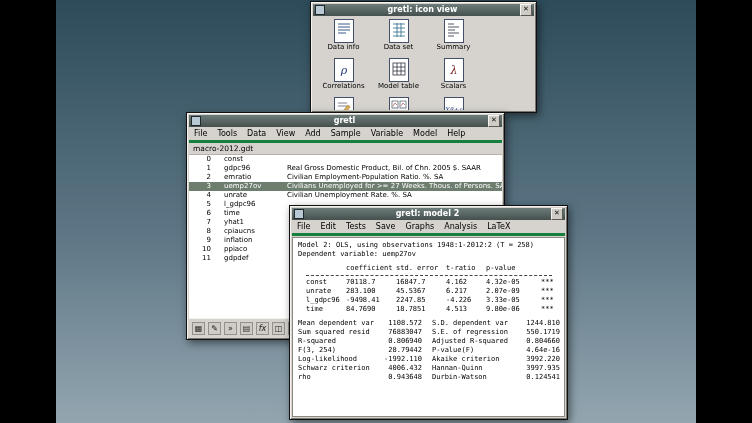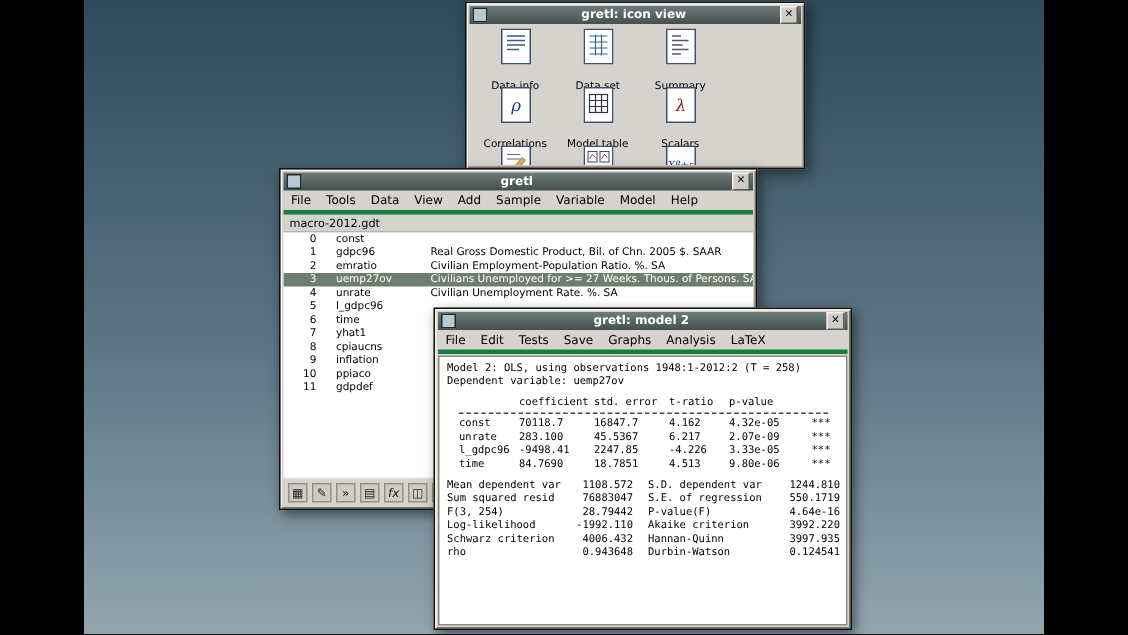--- a/index.html
+++ b/index.html
@@ -60,21 +60,21 @@
   .dashline{width:246px;border-top:1px dashed #444;margin:2px 0 2px 8px;height:0;}
   .srow{display:flex;}
   .sl{width:82px;flex:none;white-space:pre;overflow:hidden;}
   .sv{width:42px;flex:none;text-align:right;white-space:pre;}
   .sl2{width:96px;flex:none;padding-left:10px;box-sizing:border-box;white-space:pre;overflow:hidden;}
 
   .icon-grid{flex:1;display:flex;flex-wrap:wrap;align-content:flex-start;
              padding:3px 0 0 3px;overflow:hidden;}
   .sess-icon{width:55px;height:39px;display:flex;flex-direction:column;align-items:center;}
   .glyph{width:20px;height:24px;flex:none;}
-  .icon-label{font-size:7px;line-height:9px;white-space:nowrap;margin-top:10px;color:#000;}
+  .icon-label{font-size:7px;line-height:9px;white-space:nowrap;margin-top:0;color:#000;}
 </style>
 </head>
 <body>
 
 <div class="screen">
   <div class="desktop"></div>
 
   <div class="window" id="icon-view-window">
     <div class="titlebar">
       <span class="win-icon"></span>
@@ -312,20 +312,26 @@
           <span class="sl2">S.D. dependent var</span>
           <span class="sv">1244.810</span>
         </div>
         <div class="srow">
           <span class="sl">Sum squared resid</span>
           <span class="sv">76883047</span>
           <span class="sl2">S.E. of regression</span>
           <span class="sv">550.1719</span>
         </div>
         <div class="srow">
+          <span class="sl">R-squared</span>
+          <span class="sv">0.806940</span>
+          <span class="sl2">Adjusted R-squared</span>
+          <span class="sv">0.804660</span>
+        </div>
+        <div class="srow">
           <span class="sl">F(3, 254)</span>
           <span class="sv">28.79442</span>
           <span class="sl2">P-value(F)</span>
           <span class="sv">4.64e-16</span>
         </div>
         <div class="srow">
           <span class="sl">Log-likelihood</span>
           <span class="sv">-1992.110</span>
           <span class="sl2">Akaike criterion</span>
           <span class="sv">3992.220</span>

